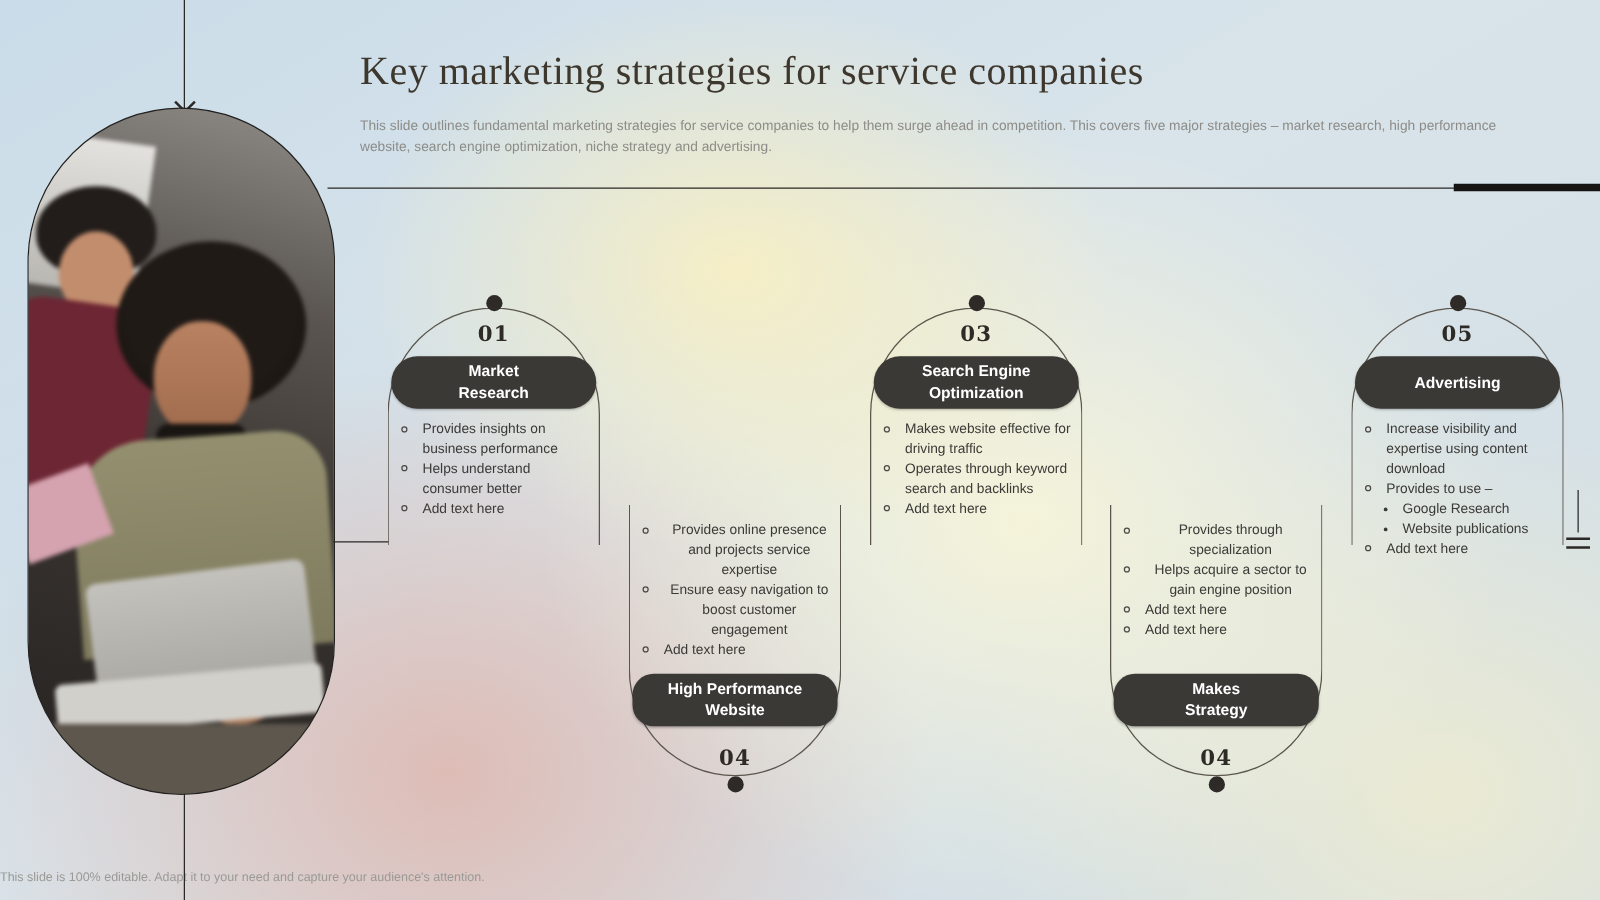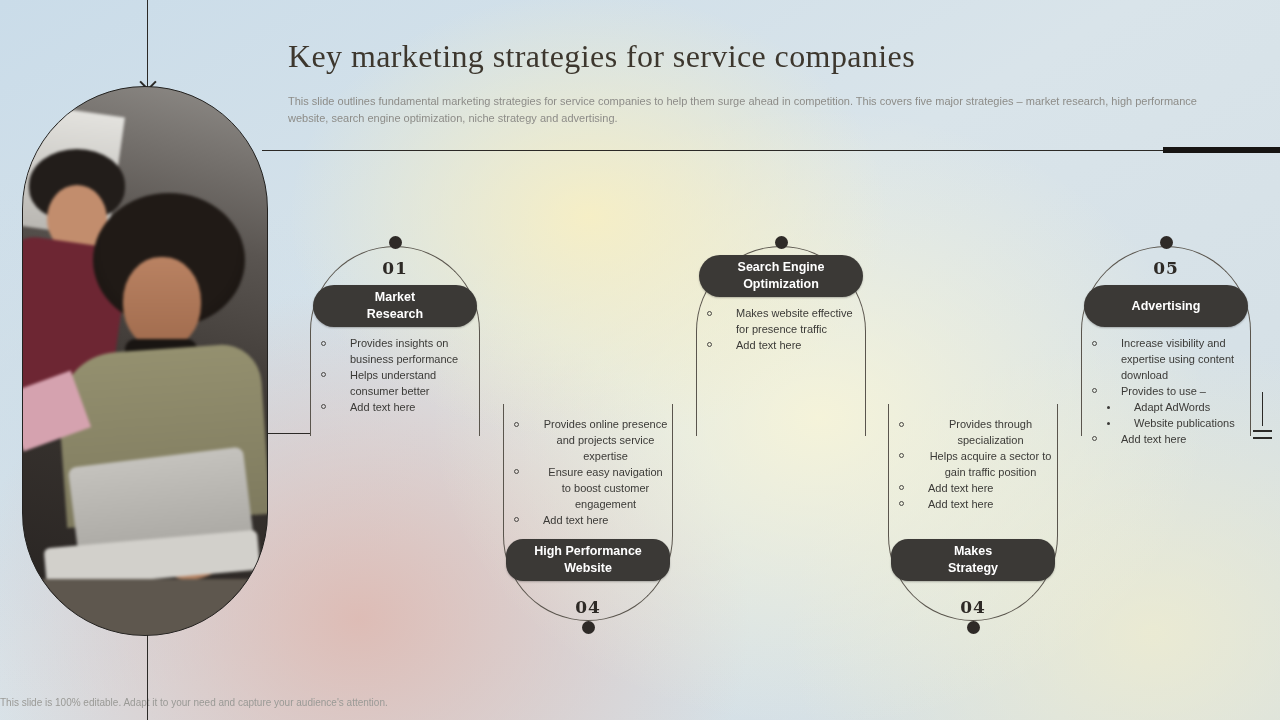--- a/index.html
+++ b/index.html
@@ -77,21 +77,21 @@
          line-height:22px; color:#2e2a26; text-align:center; letter-spacing:1px; z-index:1; }
   .col.top .num { margin-top:8px; }
   .col.bottom .num { position:absolute; top:192px; left:0; right:0; }
   .pill { position:relative; height:42px; margin:6px 3px 0; background:#3b3936; border-radius:21px;
           color:#ffffff; font-size:12.5px; font-weight:bold; line-height:1.35;
           display:flex; align-items:center; justify-content:center; text-align:center;
           white-space:pre-line; z-index:1; box-shadow:0 1px 2px rgba(0,0,0,0.25); }
   .col.bottom .pill { position:absolute; top:135px; left:3px; right:3px; margin:0;border-radius:17px; }
   .bullets { position:relative; margin-top:9px; padding:0 5px 0 11px; z-index:1; }
   .col.bottom .bullets { margin-top:13px;text-align:center; }
-  .bi { display:flex; gap:24px; font-size:11px; line-height:1.45; color:#3b3a37; }
+  .bi { display:flex; gap:12px; font-size:11px; line-height:1.45; color:#3b3a37; }
   .bm { flex:0 0 auto; width:5px; height:5px; border:1px solid #4a4845; border-radius:50%; margin-top:4.5px; }
   .bi.sub { padding-left:15px; }
   .bi.sub .bm { width:3px; height:3px; background:#3b3a37; border:none; margin-top:6px; }
 </style>
 </head>
 <body>
 
 <div class="slide">
 
   <div class="vline"></div>
@@ -168,44 +168,49 @@
     </div>
     <div class="pill">High Performance
 Website</div>
     <div class="num">04</div>
     <div class="dot"></div>
   </div>
 
   <div class="col top" style="left:696px">
     <div class="arch"></div>
     <div class="dot"></div>
+    <div class="num">03</div>
     <div class="pill">Search Engine
 Optimization</div>
     <div class="bullets">
       <div class="bi">
           <span class="bm"></span>
-          <span class="bt">Makes website effective for presence traffic</span>
+          <span class="bt">Makes website effective for driving traffic</span>
+        </div>
+      <div class="bi">
+          <span class="bm"></span>
+          <span class="bt">Operates through keyword search and backlinks</span>
         </div>
       <div class="bi">
           <span class="bm"></span>
           <span class="bt">Add text here</span>
         </div>
     </div>
   </div>
 
   <div class="col bottom" style="left:888px">
     <div class="arch"></div>
     <div class="bullets">
       <div class="bi">
           <span class="bm"></span>
           <span class="bt">Provides through specialization</span>
         </div>
       <div class="bi">
           <span class="bm"></span>
-          <span class="bt">Helps acquire a sector to gain traffic position</span>
+          <span class="bt">Helps acquire a sector to gain engine position</span>
         </div>
       <div class="bi">
           <span class="bm"></span>
           <span class="bt">Add text here</span>
         </div>
       <div class="bi">
           <span class="bm"></span>
           <span class="bt">Add text here</span>
         </div>
     </div>
@@ -224,21 +229,21 @@
       <div class="bi">
           <span class="bm"></span>
           <span class="bt">Increase visibility and expertise using content download</span>
         </div>
       <div class="bi">
           <span class="bm"></span>
           <span class="bt">Provides to use –</span>
         </div>
       <div class="bi sub">
           <span class="bm"></span>
-          <span class="bt">Adapt AdWords</span>
+          <span class="bt">Google Research</span>
         </div>
       <div class="bi sub">
           <span class="bm"></span>
           <span class="bt">Website publications</span>
         </div>
       <div class="bi">
           <span class="bm"></span>
           <span class="bt">Add text here</span>
         </div>
     </div>

